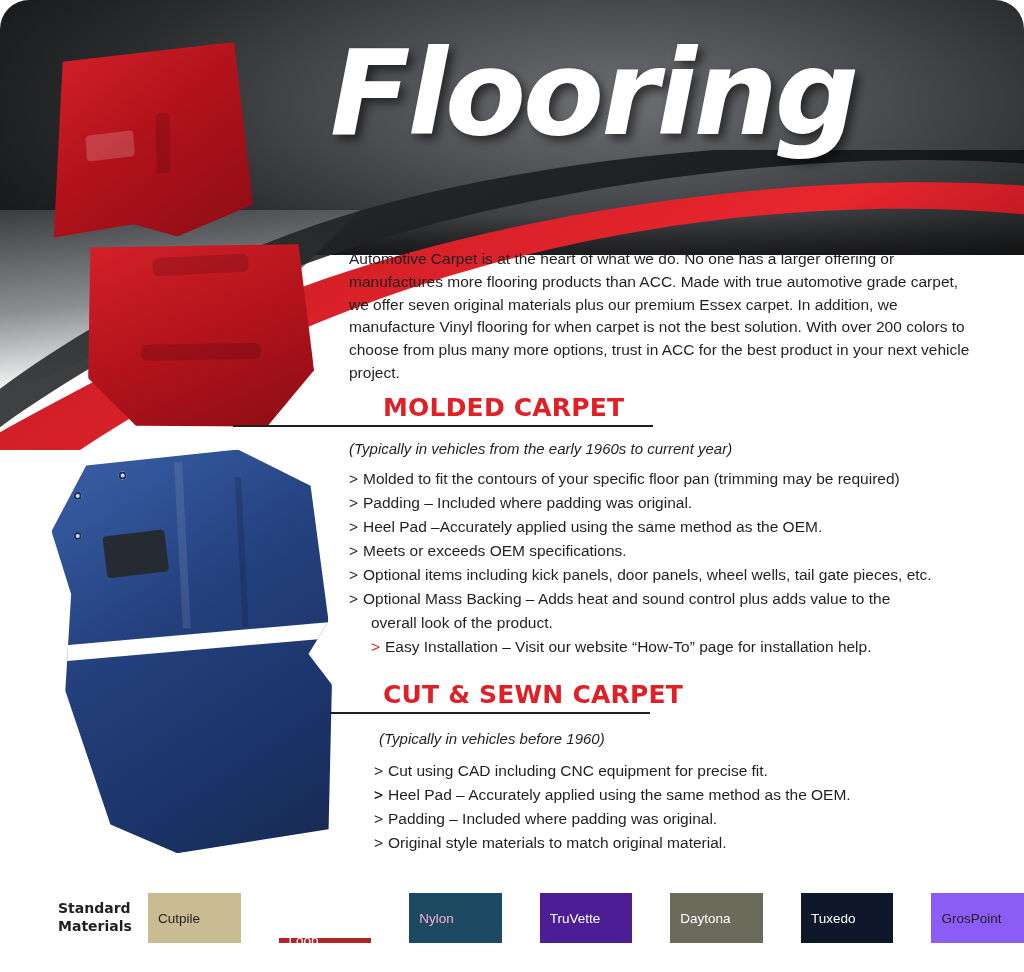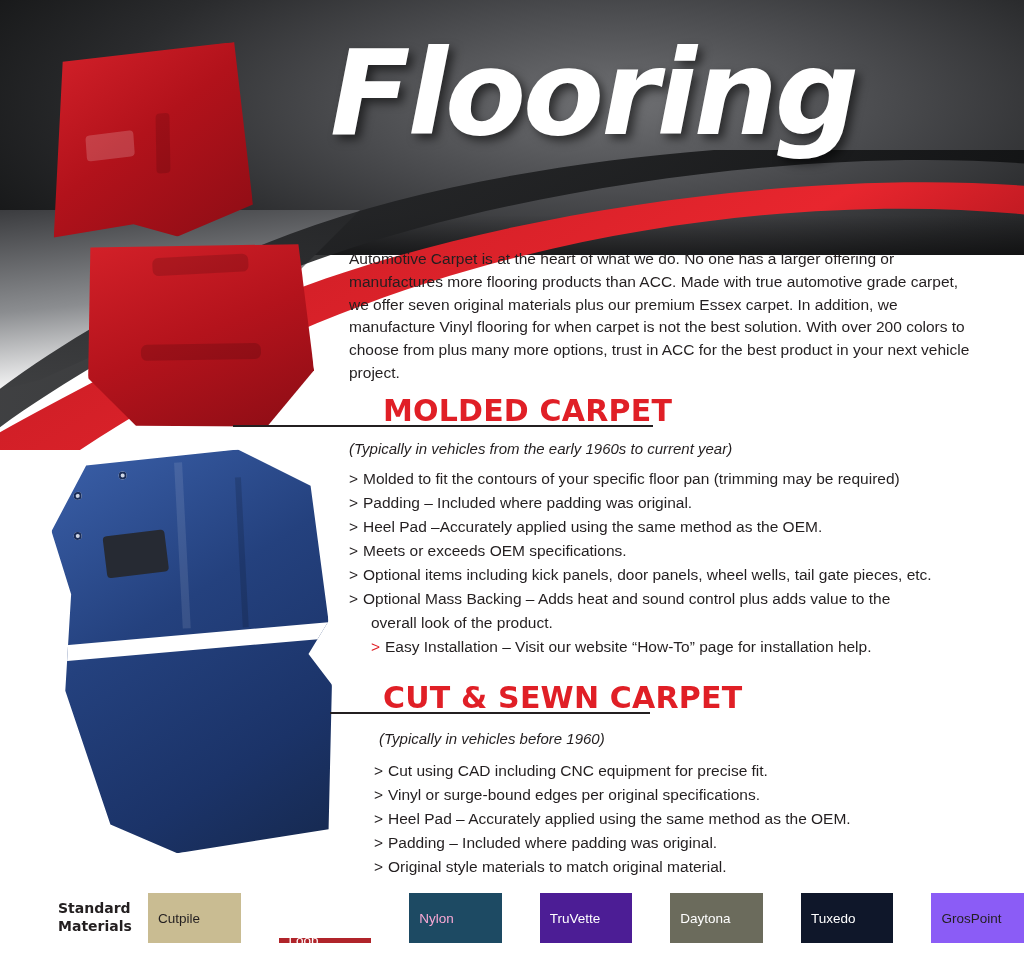--- a/index.html
+++ b/index.html
@@ -12,20 +12,21 @@
     font-family: "Liberation Sans", sans-serif;
     background: #ffffff;
     overflow: hidden;
   }
   .page {
     position: relative;
     width: 1024px;
     height: 972px;
     overflow: hidden;
     background: #ffffff;
+    border-radius: 29px;
   }
 
   
   .header-band {
     position: absolute;
     left: 0; top: 0;
     width: 1024px;
     height: 255px;
     background:
       radial-gradient(ellipse 700px 240px at 60% 40%, #6f7073 0%, #4b4c4f 38%, #2a2b2d 72%, #171819 100%);
@@ -178,21 +179,21 @@
     line-height: 1.47;
     color: #231f20;
     z-index: 7;
   }
 
   .section-head {
     position: absolute;
     color: #e01f26;
     font-family: "DejaVu Sans", sans-serif;
     font-weight: bold;
-    font-size: 30px;
+    font-size: 25px;
     letter-spacing: 0.2px;
     z-index: 7;
   }
   .rule {
     position: absolute;
     height: 2px;
     background: #231f20;
     z-index: 7;
   }
   .sub-note {
@@ -339,21 +340,21 @@
     <div class="cont"><span>overall look of the product.</span></div>
     <div class="indent red-caret"><span class="caret">&gt;</span><span>Easy Installation – Visit our website “How-To” page for installation help.</span></div>
   </div>
 
   <div class="section-head" style="left:383px; top:680px;">CUT &amp; SEWN CARPET</div>
   <div class="rule" style="left:330px; top:712px; width:320px;"></div>
   <div class="sub-note" style="left:379px; top:730px;">(Typically in vehicles before 1960)</div>
 
   <div class="bullets" style="left:374px; top:760px; width:620px;">
     <div><span class="caret">&gt;</span><span>Cut using CAD including CNC equipment for precise fit.</span></div>
-    <div><span class="caret">&gt;</span><span>Vinyl or surge-bound edges per original specifications.</span></div>
+    <div><span class="caret">&gt;</span></div>
     <div><span class="caret">&gt;</span><span>Heel Pad – Accurately applied using the same method as the OEM.</span></div>
     <div><span class="caret">&gt;</span><span>Padding – Included where padding was original.</span></div>
     <div><span class="caret">&gt;</span><span>Original style materials to match original material.</span></div>
   </div>
 
   <div class="left-white"></div>
   <div class="swatch-label">
     <div>Standard</div>
     <div>Materials</div>
   </div>

